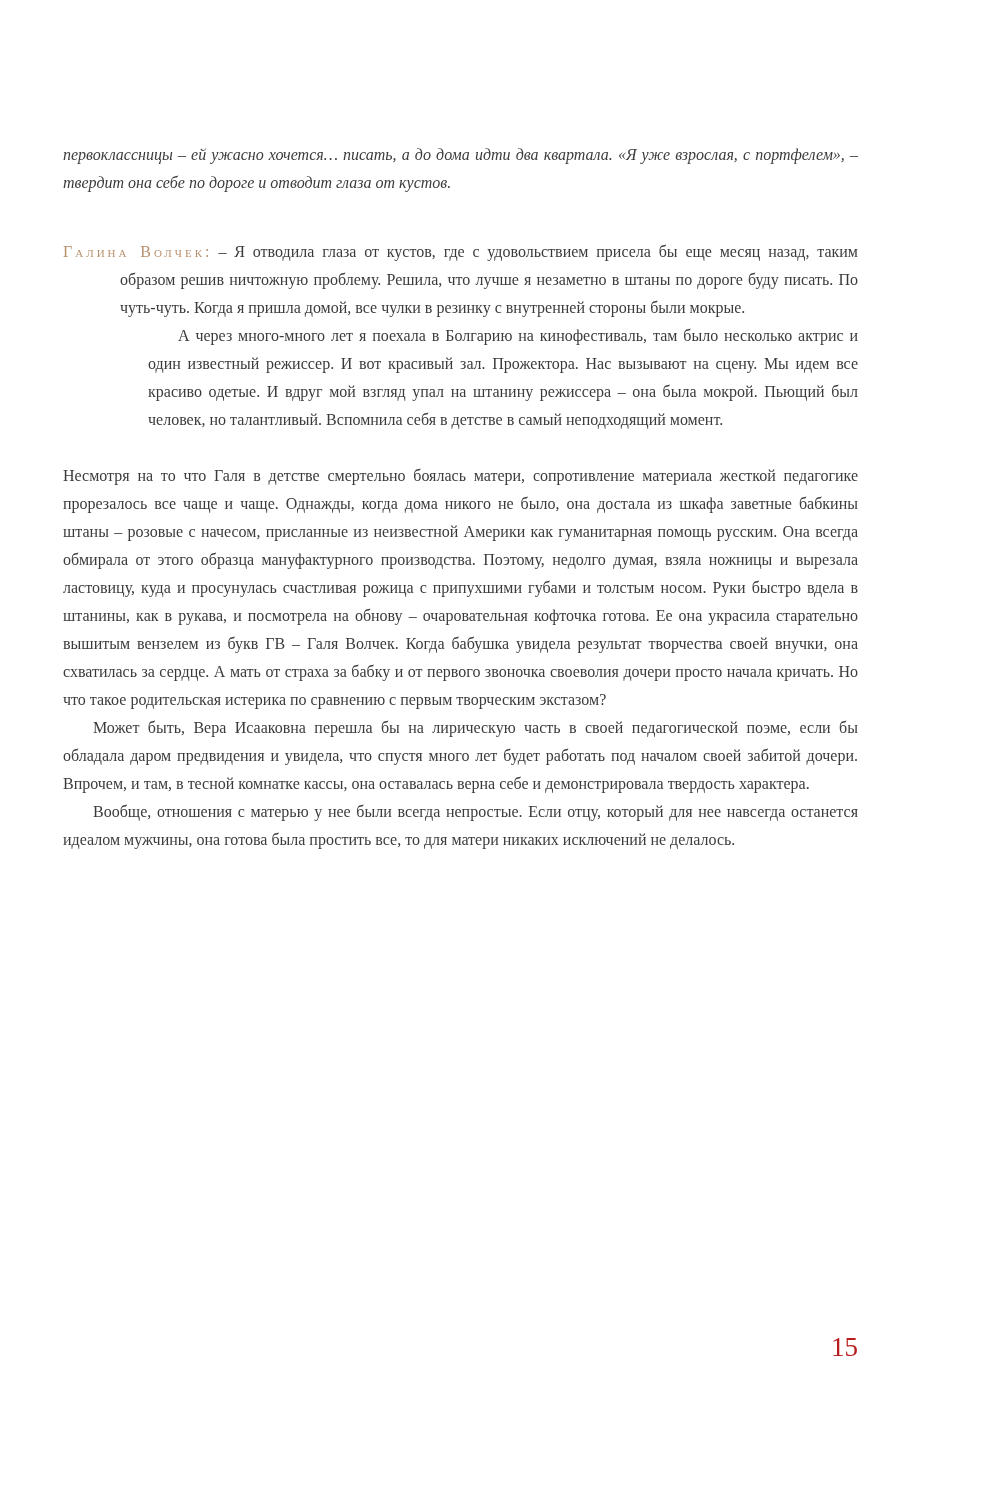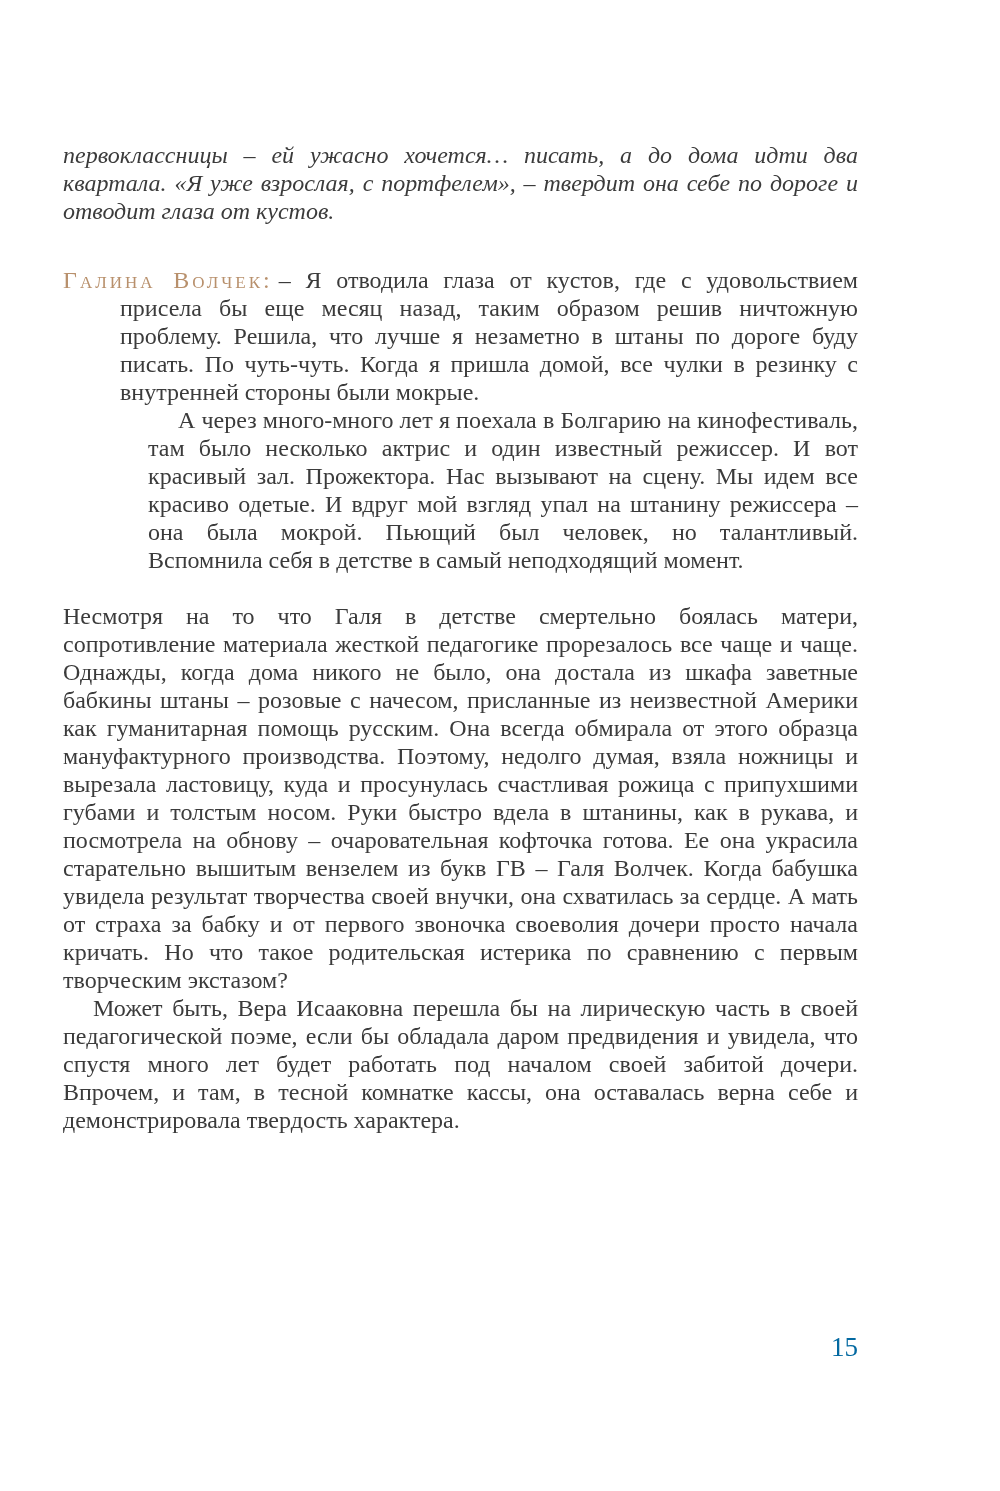--- a/index.html
+++ b/index.html
@@ -16,21 +16,21 @@
     overflow: hidden;
   }
   .page {
     position: absolute;
     top: 141px;
     left: 63px;
     width: 795px;
   }
   .page p {
     margin: 0;
-    font-size: 24px;
+    font-size: 16px;
     line-height: 28px;
     text-align: justify;
   }
   .block-gap { margin-top: 28px !important; }
   .intro {
     font-style: italic;
   }
   .quote { padding-left: 57px; }
   .quote .q1 { text-indent: -57px; margin-top: 41px; }
   .quote .q2 { text-indent: 30px; margin-left: 28px; }
@@ -43,21 +43,21 @@
   }
   .indent { text-indent: 30px; }
   .page-number {
     position: absolute;
     top: 1331px;
     left: 63px;
     width: 795px;
     text-align: right;
     font-size: 27px;
     line-height: 32px;
-    color: #0369a1;
+    color: #b91c1c;
     font-family: "Liberation Serif", "DejaVu Serif", serif;
   }
 </style>
 </head>
 <body>
 
 <div class="page">
 
   <p class="intro">первоклассницы – ей ужасно хочется… писать, а до дома идти два квартала. «Я уже взрослая, с портфелем», – твердит она себе по дороге и отводит глаза от кустов.</p>
 
@@ -66,16 +66,17 @@
     <p class="q1">
       <span class="speaker">Галина Волчек:</span><span>– Я отводила глаза от кустов, где с удовольствием присела бы еще месяц назад, таким образом решив ничтожную проблему. Решила, что лучше я незаметно в штаны по дороге буду писать. По чуть-чуть. Когда я пришла домой, все чулки в резинку с внутренней стороны были мокрые.</span>
     </p>
     <p class="q2">А через много-много лет я поехала в Болгарию на кинофестиваль, там было несколько актрис и один известный режиссер. И вот красивый зал. Прожектора. Нас вызывают на сцену. Мы идем все красиво одетые. И вдруг мой взгляд упал на штанину режиссера – она была мокрой. Пьющий был человек, но талантливый. Вспомнила себя в детстве в самый неподходящий момент.</p>
   </div>
 
   <p class="block-gap">Несмотря на то что Галя в детстве смертельно боялась матери, сопротивление материала жесткой педагогике прорезалось все чаще и чаще. Однажды, когда дома никого не было, она достала из шкафа заветные бабкины штаны – розовые с начесом, присланные из неизвестной Америки как гуманитарная помощь русским. Она всегда обмирала от этого образца мануфактурного производства. Поэтому, недолго думая, взяла ножницы и вырезала ластовицу, куда и просунулась счастливая рожица с припухшими губами и толстым носом. Руки быстро вдела в штанины, как в рукава, и посмотрела на обнову – очаровательная кофточка готова. Ее она украсила старательно вышитым вензелем из букв ГВ – Галя Волчек. Когда бабушка увидела результат творчества своей внучки, она схватилась за сердце. А мать от страха за бабку и от первого звоночка своеволия дочери просто начала кричать. Но что такое родительская истерика по сравнению с первым творческим экстазом?</p>
 
   <p class="indent">Может быть, Вера Исааковна перешла бы на лирическую часть в своей педагогической поэме, если бы обладала даром предвидения и увидела, что спустя много лет будет работать под началом своей забитой дочери. Впрочем, и там, в тесной комнатке кассы, она оставалась верна себе и демонстрировала твердость характера.</p>
 
+  <p class="indent">Вообще, отношения с матерью у нее были всегда непростые. Если отцу, который для нее навсегда останется идеалом мужчины, она готова была простить все, то для матери никаких исключений не делалось.</p>
 
 </div>
 
 <div class="page-number">15</div>
 
 </body></html>

